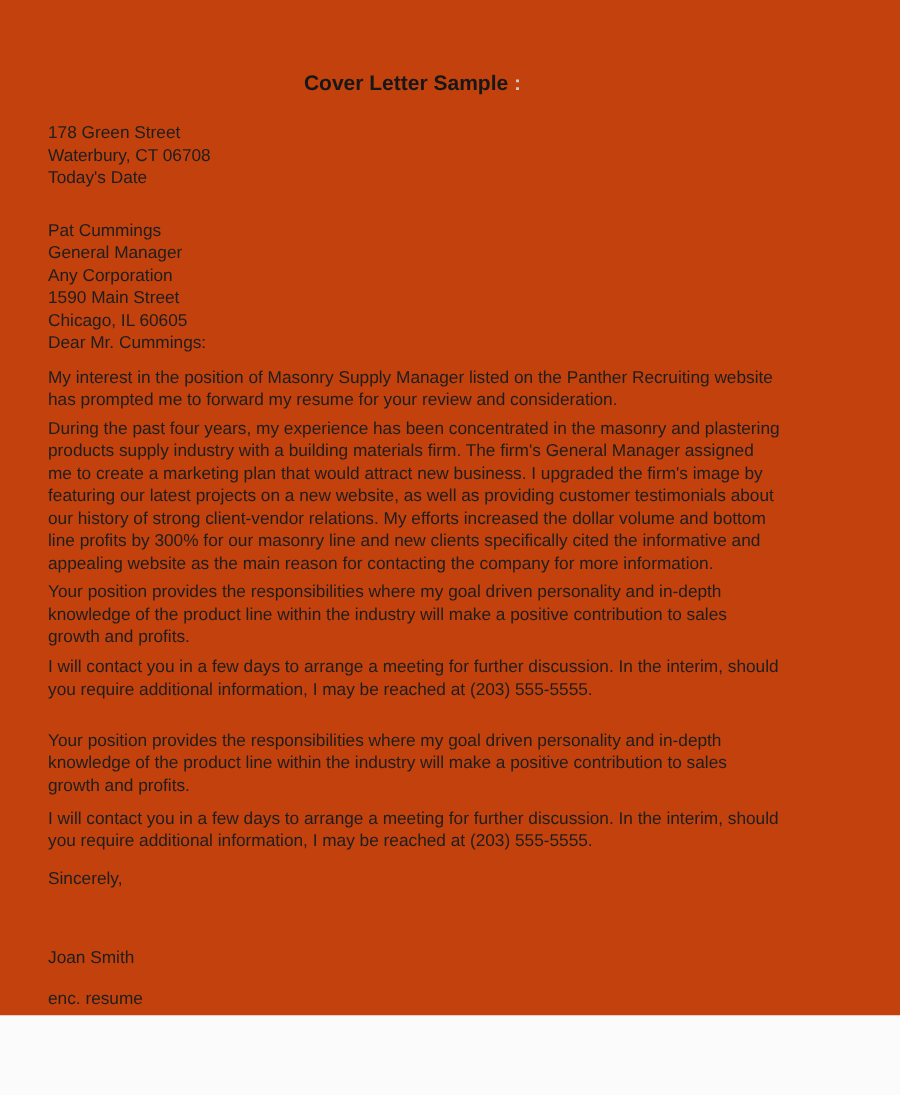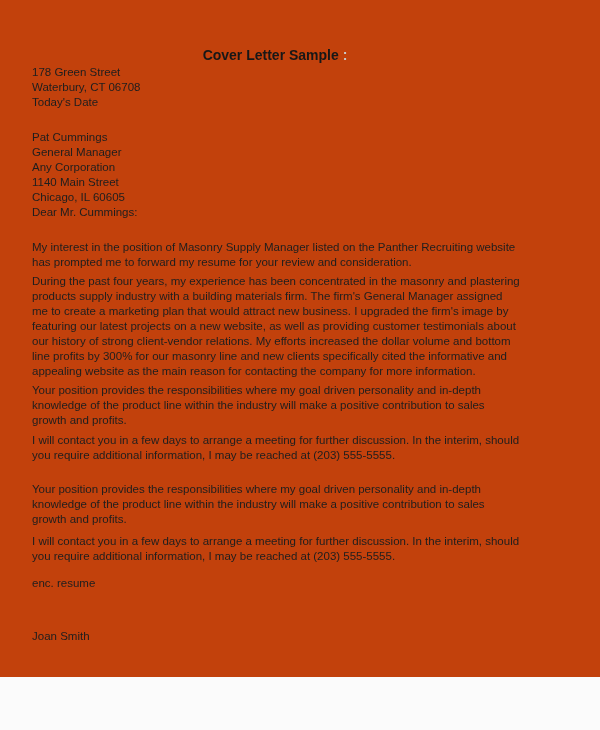--- a/index.html
+++ b/index.html
@@ -30,24 +30,24 @@
     color: #171717;
   }
   .doc-title .title-suffix {
     color: #c9c9c9;
     font-weight: bold;
   }
   .block, .para, .line {
     margin: 0;
     white-space: pre-line;   
   }
-  .sender-block     { margin-top: 1px; }
+  .sender-block     { margin-top: 18px; }
   .recipient-block  { margin-top: 20px; }
   .salutation       { margin-top: 0; }
-  .para-1           { margin-top: 20px; }
+  .para-1           { margin-top: 8px; }
   .para-2           { margin-top: 4px; }
   .para-3           { margin-top: 4px;  }
   .para-4           { margin-top: 5px;  }
   .para-5           { margin-top: 19px; }
   .para-6           { margin-top: 7px;  }
   .closing          { margin-top: 10px; }
   .signature        { margin-top: 38px; }
   .enclosure        { margin-top: 12px; }
 </style>
 </head>
@@ -57,21 +57,21 @@
 
   <h1 class="doc-title"><span>Cover Letter Sample</span> <span class="title-suffix">:</span></h1>
 
   <div class="block sender-block">178 Green Street
 Waterbury, CT 06708
 Today's Date</div>
 
   <div class="block recipient-block">Pat Cummings
 General Manager
 Any Corporation
-1140 Main Street
+1590 Main Street
 Chicago, IL 60605</div>
 
   <p class="line salutation">Dear Mr. Cummings:</p>
 
   <p class="para para-1">My interest in the position of Masonry Supply Manager listed on the Panther Recruiting website
 has prompted me to forward my resume for your review and consideration.</p>
 
   <p class="para para-2">During the past four years, my experience has been concentrated in the masonry and plastering
 products supply industry with a building materials firm. The firm's General Manager assigned
 me to create a marketing plan that would attract new business. I upgraded the firm's image by
@@ -87,18 +87,19 @@
   <p class="para para-4">I will contact you in a few days to arrange a meeting for further discussion. In the interim, should
 you require additional information, I may be reached at (203) 555-5555.</p>
 
   <p class="para para-5">Your position provides the responsibilities where my goal driven personality and in-depth
 knowledge of the product line within the industry will make a positive contribution to sales
 growth and profits.</p>
 
   <p class="para para-6">I will contact you in a few days to arrange a meeting for further discussion. In the interim, should
 you require additional information, I may be reached at (203) 555-5555.</p>
 
+  <p class="line closing">Sincerely,</p>
+
+  <p class="line signature">Joan Smith</p>
 
   <p class="line enclosure">enc. resume</p>
-
-  <p class="line signature">Joan Smith</p>
 
 </div>
 
 </body></html>

